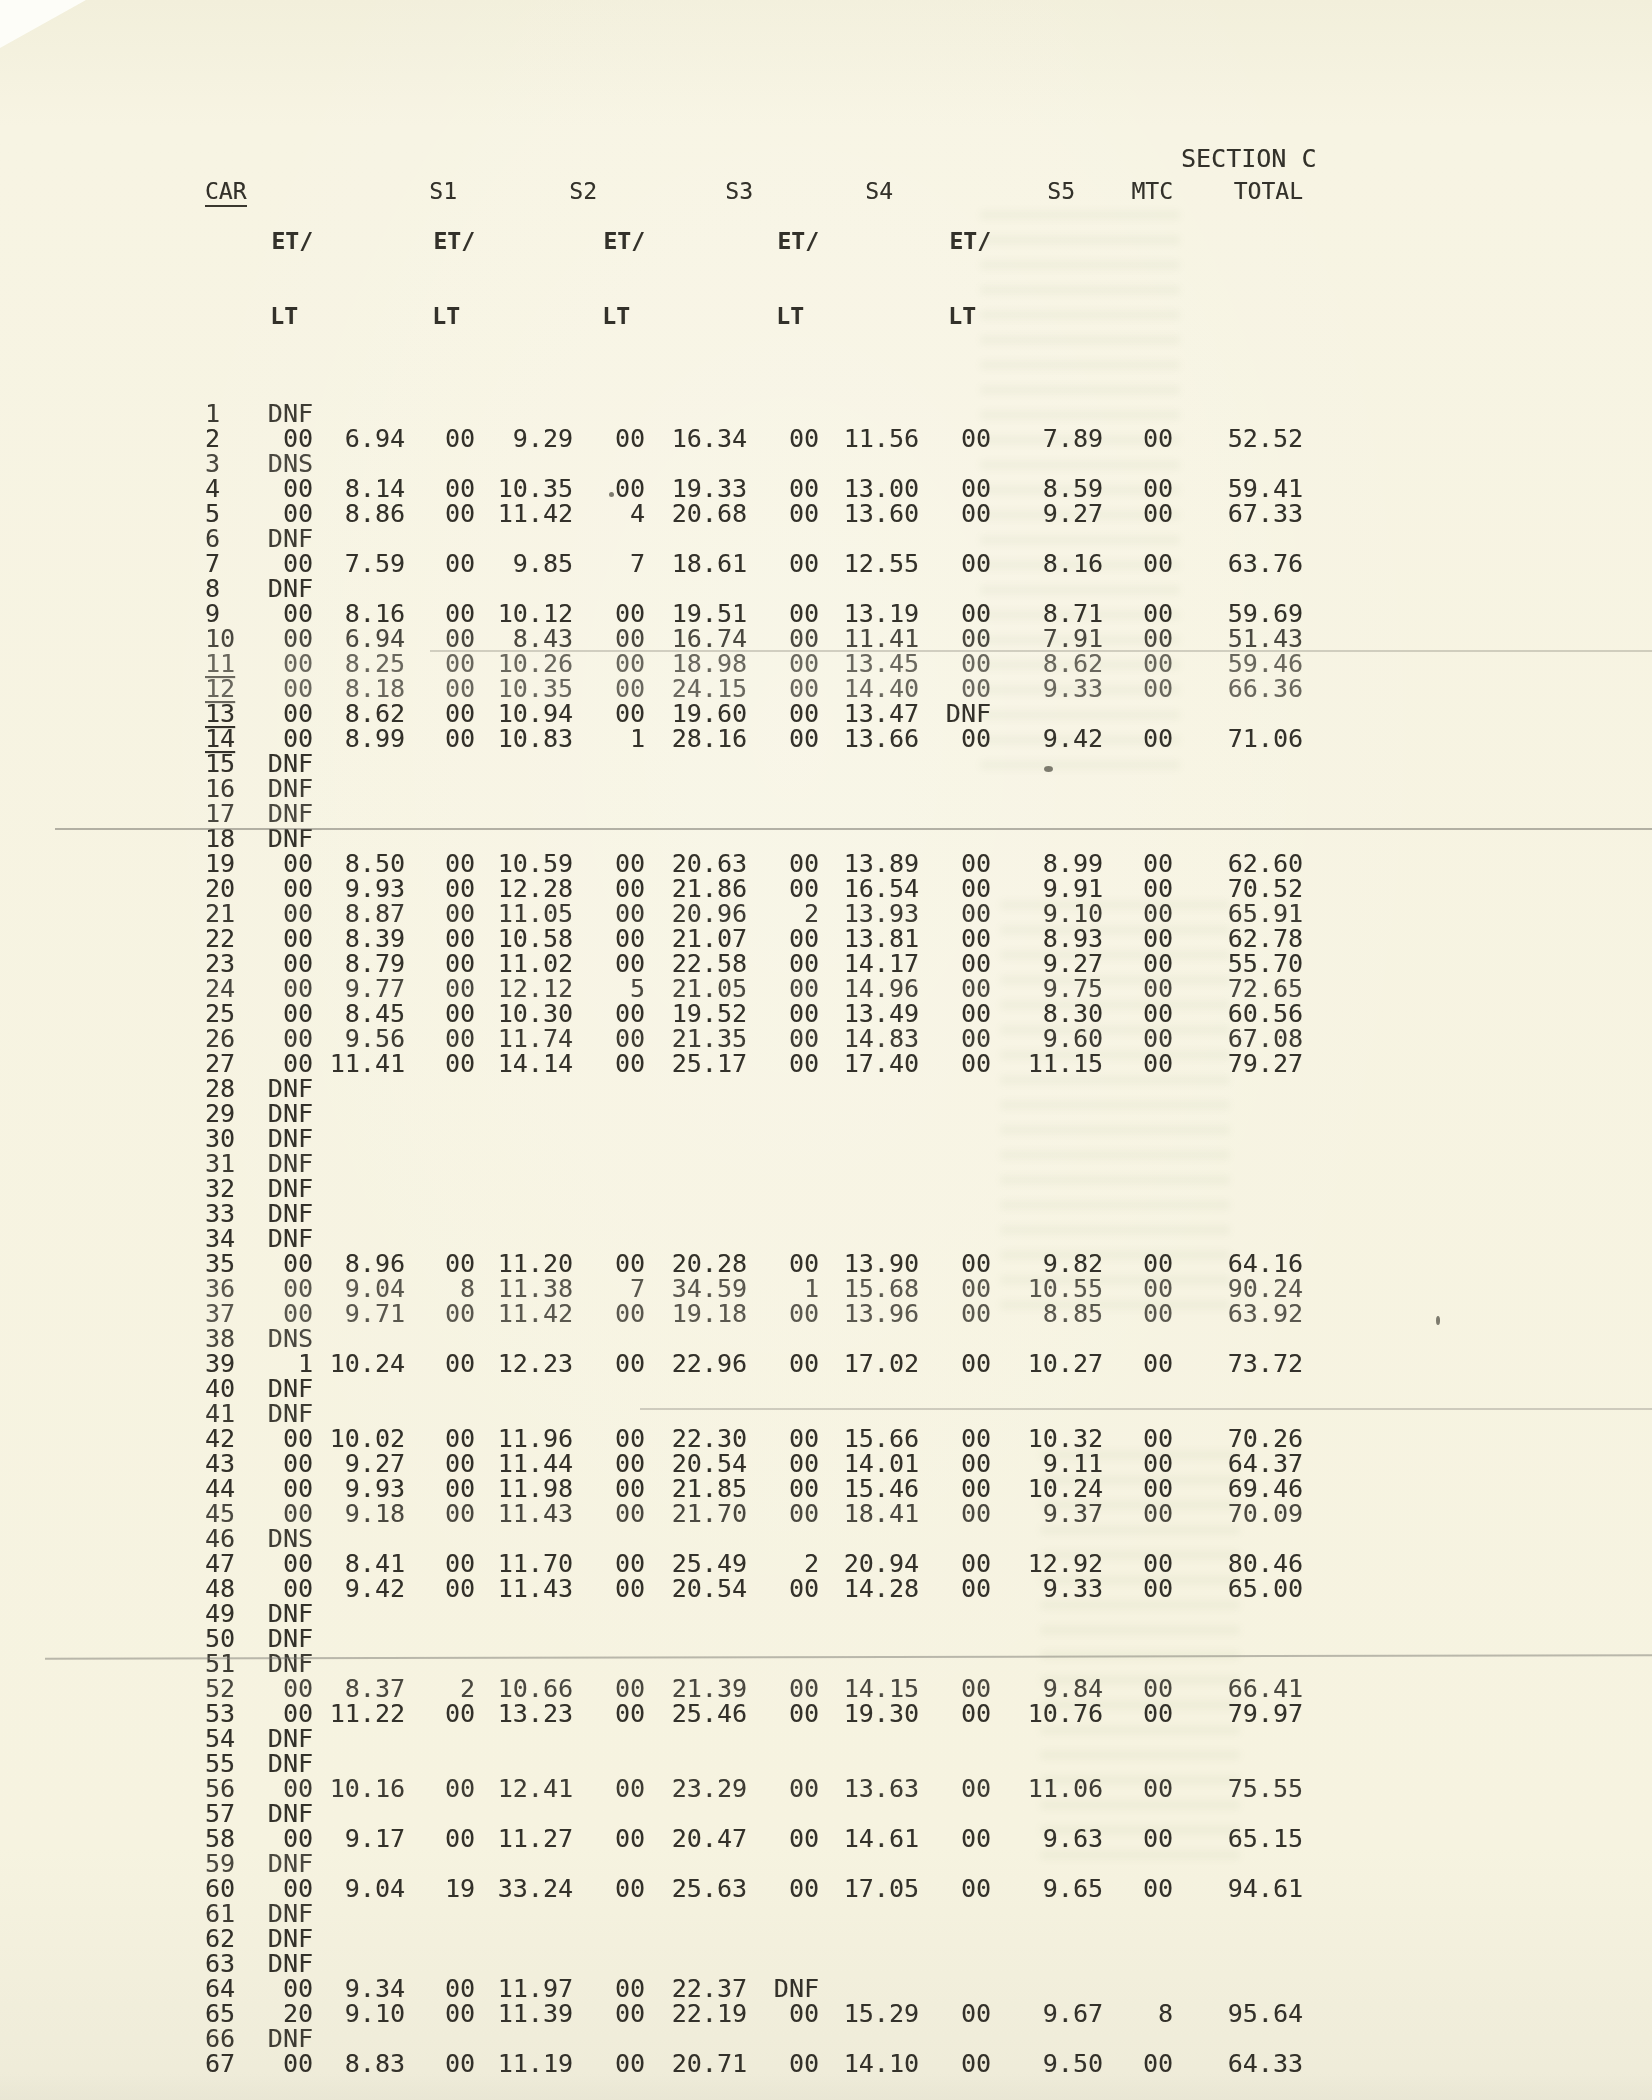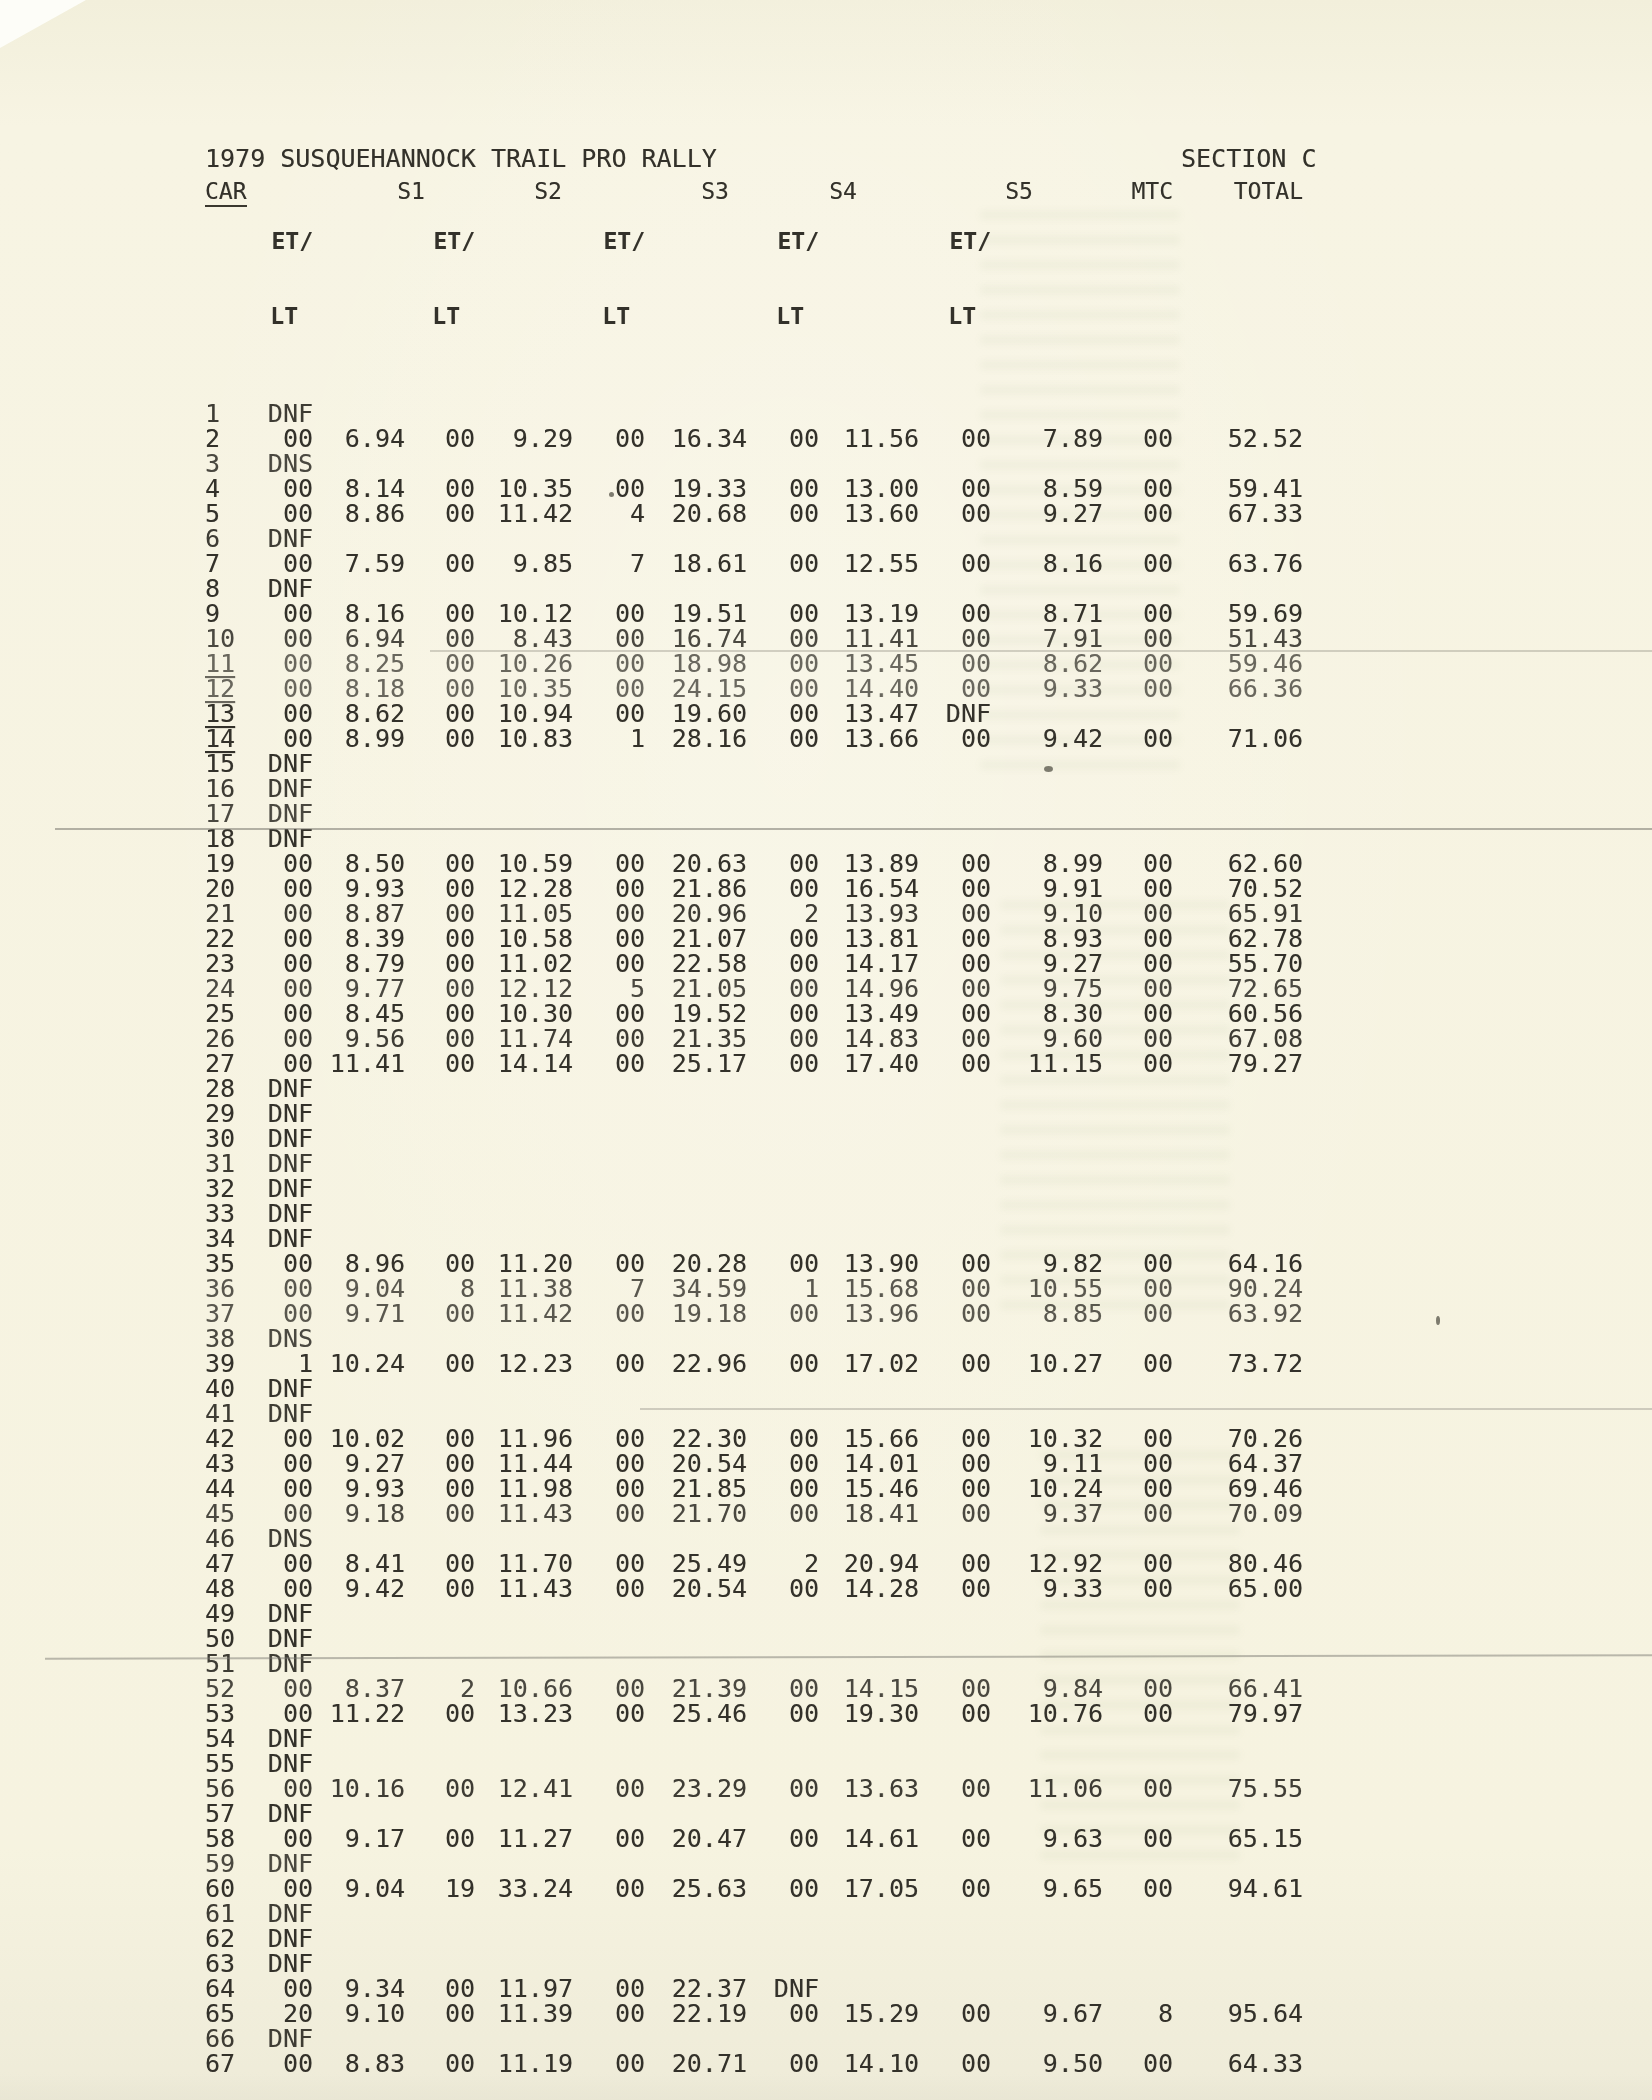--- a/index.html
+++ b/index.html
@@ -24,21 +24,21 @@
   .row{display:flex;height:25px;line-height:25px;font-size:25px;
     text-shadow:0.3px 0.4px 0 rgba(50,48,40,0.30);}
   .c-car{width:58px;text-align:left;flex:none;}
   .cell{text-align:right;flex:none;white-space:pre;}
   .c0{width:50px}.c1{width:92px}.c2{width:70px}.c3{width:98px}
   .c4{width:72px}.c5{width:102px}.c6{width:72px}.c7{width:100px}
   .c8{width:72px}.c9{width:112px}.c10{width:70px}.c11{width:130px}
   .hcar span{display:inline-block;border-bottom:2px solid #3a382f;padding-bottom:1px;}
   .et-stack div{text-align:right;font-weight:bold;}
   .et-stack .lt{padding-right:15px;}
-  .h-stage{text-align:center;}
+  .h-stage{text-align:right;}
   .h-stage span{display:inline-block;}
   .sh-1 span{transform:translateX(52px);}
   .sh-2 span{transform:translateX(24px);}
   .sh-3 span{transform:translateX(6px);margin-left:26px;}
   .sh-4 span{transform:translateX(-26px);}
   .sh-5 span{transform:translateX(-28px);}
   .rows{margin-top:22px;}
   .rows .u .c-car{text-decoration:underline;text-underline-offset:4px;}
   .rows .row:nth-child(7n+3){opacity:.88;}
   .rows .row:nth-child(5n+1){opacity:.94;}
@@ -70,21 +70,20 @@
 
 <div class="sheet">
 
   <div class="corner-fold"></div>
   <div class="bleed bleed-1"></div>
   <div class="bleed bleed-2"></div>
   <div class="bleed bleed-3"></div>
 
   <div class="content">
     <div class="title-line">
-      <span>1979 SUSQUEHANNOCK TRAIL PRO RALLY</span>
       <span class="section-label">SECTION C</span>
     </div>
 
     <div class="table-wrap">
       <div class="hrow">
         <span class="c-car hcar"><span>CAR</span></span>
         <span class="cell c0 et-stack">
           <div>ET/</div>
           <div class="lt">LT</div>
         </span>

